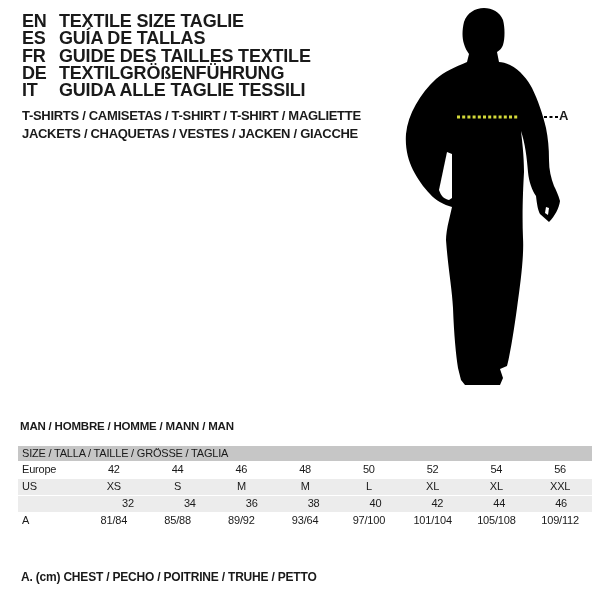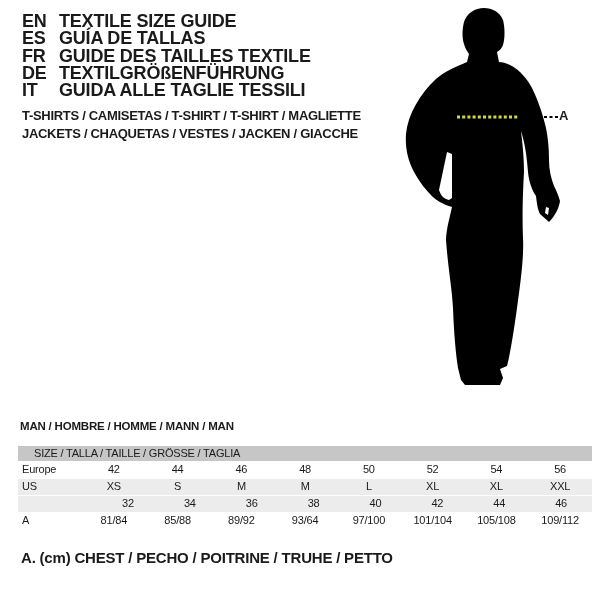--- a/index.html
+++ b/index.html
@@ -20,35 +20,35 @@
 
   
   .figure-wrap{left:400px;top:0px;width:175px;height:400px;}
   .measure-label{left:559px;top:108px;font-size:13px;font-weight:bold;}
 
   
   .man-heading{left:20px;top:420px;font-size:11.5px;font-weight:bold;letter-spacing:-0.2px;}
 
   
   .size-table{left:18px;top:446px;width:574px;font-size:11px;letter-spacing:-0.2px;}
-  .st-header{height:15px;line-height:15px;padding-left:16px;font-size:11px;}
+  .st-header{height:15px;line-height:15px;padding-left:4px;font-size:11px;}
   .st-row{display:flex;height:17px;line-height:17px;}
   .st-label{flex:0 0 60px;padding-left:4px;}
   .st-cell{flex:1;text-align:center;}
 
   
-  .footnote{left:21px;top:549px;font-size:15px;font-weight:bold;letter-spacing:-0.2px;}
+  .footnote{left:21px;top:570px;font-size:12px;font-weight:bold;letter-spacing:-0.2px;}
 </style>
 </head>
 <body>
 
 <div class="abs lang-list">
     <div class="lang-row">
       <span class="lang-code">EN</span>
-      <span class="lang-label">TEXTILE SIZE GUIDE</span>
+      <span class="lang-label">TEXTILE SIZE TAGLIE</span>
     </div>
     <div class="lang-row">
       <span class="lang-code">ES</span>
       <span class="lang-label">GUÍA DE TALLAS</span>
     </div>
     <div class="lang-row">
       <span class="lang-code">FR</span>
       <span class="lang-label">GUIDE DES TAILLES TEXTILE</span>
     </div>
     <div class="lang-row">

